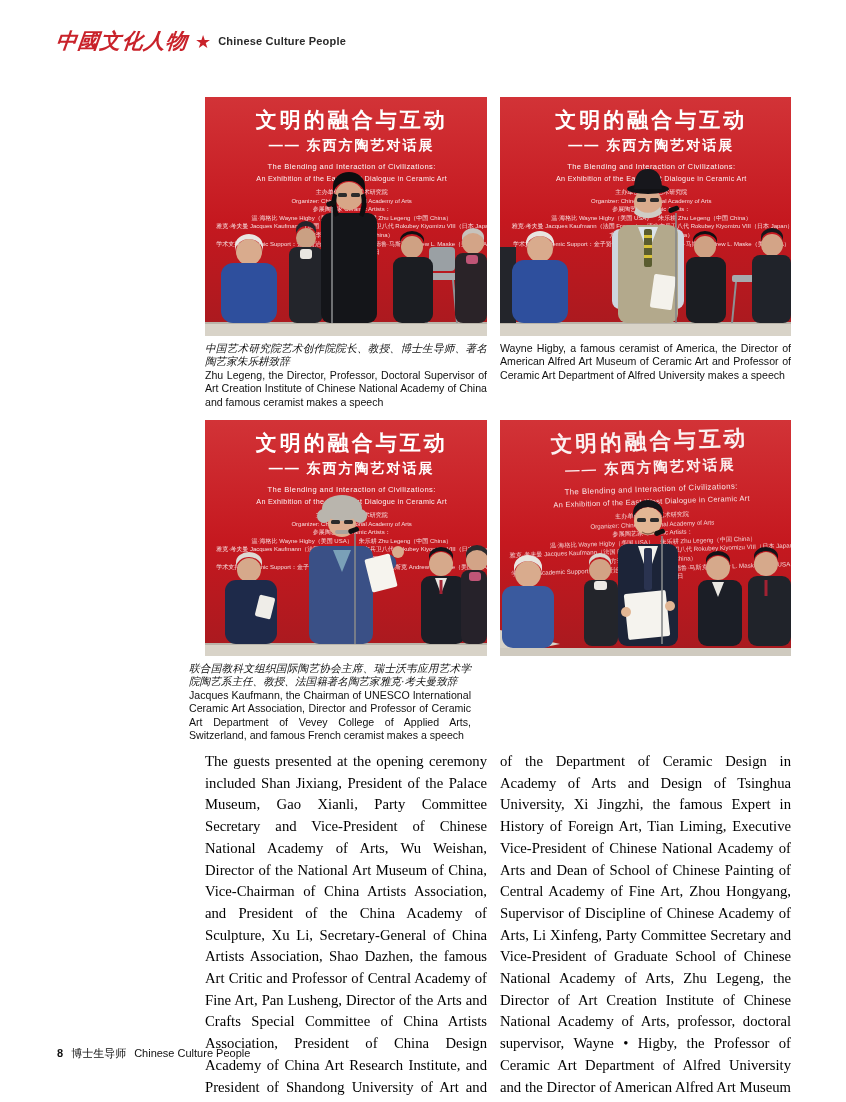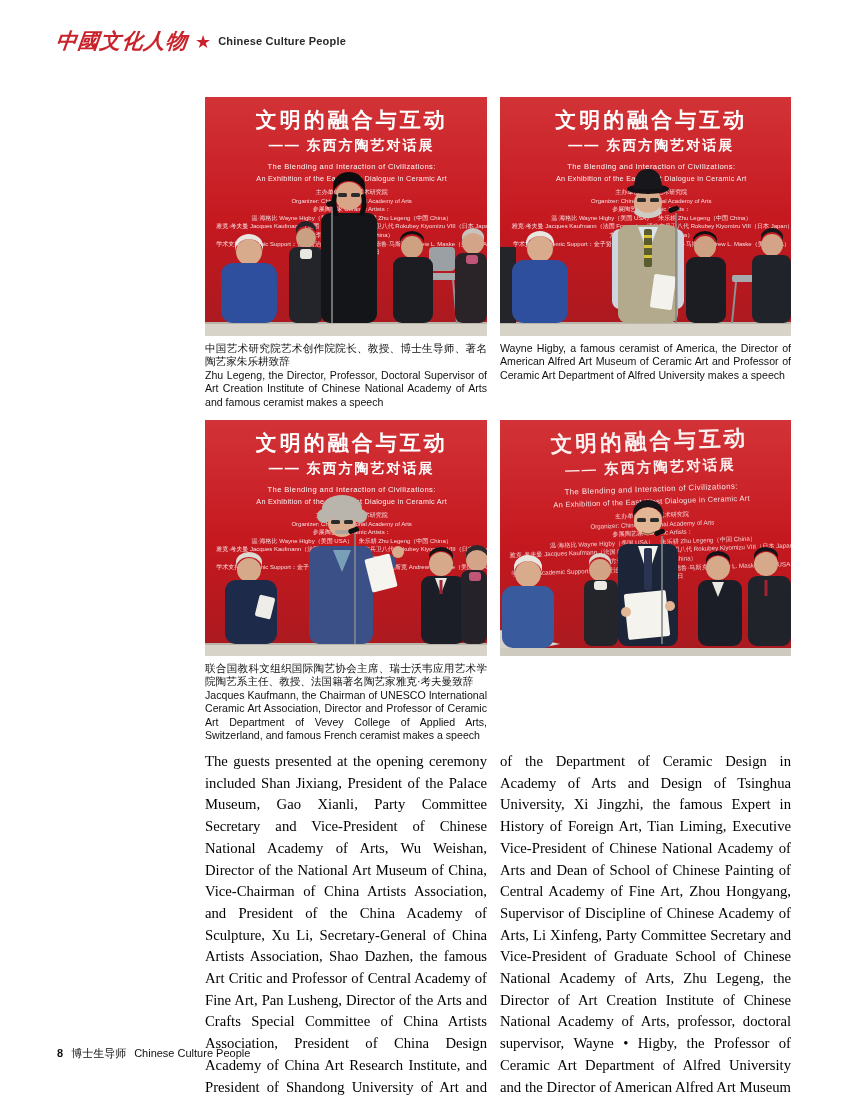--- a/index.html
+++ b/index.html
@@ -28,23 +28,23 @@
   .bt-sub{font-size:14px;font-weight:bold;letter-spacing:2px;margin-top:3px;white-space:nowrap;}
   .bt-en1{font-size:7.6px;margin-top:7px;letter-spacing:.4px;opacity:.96;white-space:nowrap;}
   .bt-en2{font-size:7.2px;margin-top:3px;letter-spacing:.3px;opacity:.94;white-space:nowrap;}
   .bt-tiny{margin-top:5px;font-size:6px;line-height:8.6px;opacity:.85;white-space:nowrap;}
   .tilt .banner-text{transform:rotate(-2deg) scale(1.03);opacity:.93;}
   .photo svg{position:absolute;left:0;top:0;width:100%;height:100%;z-index:3;}
   
   .caption{position:absolute;color:#101010;font-size:10.6px;line-height:13.4px;text-align:justify;}
   .cap1{left:205px;top:342px;width:282px;}
   .cap2{left:500px;top:342px;width:291px;}
-  .cap3{left:205px;top:662px;width:282px;}
+  .cap3{left:189px;top:662px;width:282px;}
   .cap4{left:500px;top:662px;width:291px;}
-  .cap-cn{font-weight:500;}
+  .cap-cn{font-weight:500;font-style:italic;}
   
   .article-col{
     position:absolute;top:751px;
     font-family:"Liberation Serif",serif;font-size:14.7px;line-height:21.7px;
     color:#000;text-align:justify;hyphens:auto;
   }
   .col-left{left:205px;width:282px;}
   .col-right{left:500px;width:291px;}
   
   .pagefoot{position:absolute;left:57px;top:1046px;font-size:11px;color:#111;display:flex;gap:8px;align-items:baseline;}
@@ -173,21 +173,21 @@
 
       <rect x="152" y="178" width="22" height="34" rx="2" fill="#f4f2ec" transform="rotate(8 163 195)"></rect>
 
       <line x1="176" y1="226" x2="176" y2="116" stroke="#86888a" stroke-width="1.6"></line>
       <rect x="168" y="110" width="11" height="5" rx="2.5" fill="#111" transform="rotate(-20 173 112)"></rect>
     </svg>
   </div>
 
   <div class="caption cap1">
     <div class="cap-cn">中国艺术研究院艺术创作院院长、教授、博士生导师、著名陶艺家朱乐耕致辞</div>
-    <div class="cap-en">Zhu Legeng, the Director, Professor, Doctoral Supervisor of Art Creation Institute of Chinese National Academy of Arts and famous ceramist makes a speech</div>
+    <div class="cap-en">Zhu Legeng, the Director, Professor, Doctoral Supervisor of Art Creation Institute of Chinese National Academy of China and famous ceramist makes a speech</div>
   </div>
 
   <div class="caption cap2">
     <div class="cap-en">Wayne Higby, a famous ceramist of America, the Director of American Alfred Art Museum of Ceramic Art and Professor of Ceramic Art Department of Alfred University makes a speech</div>
   </div>
 
   <div class="photo ph3">
     <div class="banner-text">
       <div class="bt-title">文明的融合与互动</div>
       <div class="bt-sub">—— 东西方陶艺对话展</div>

